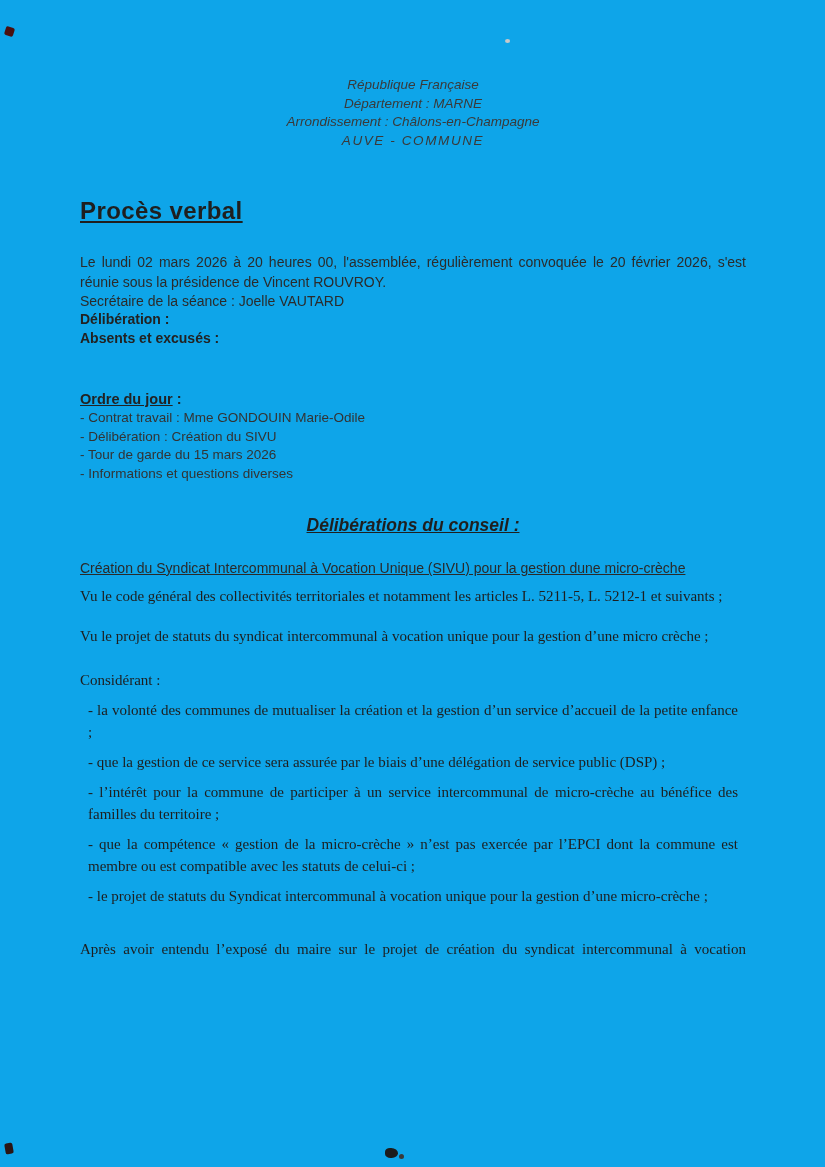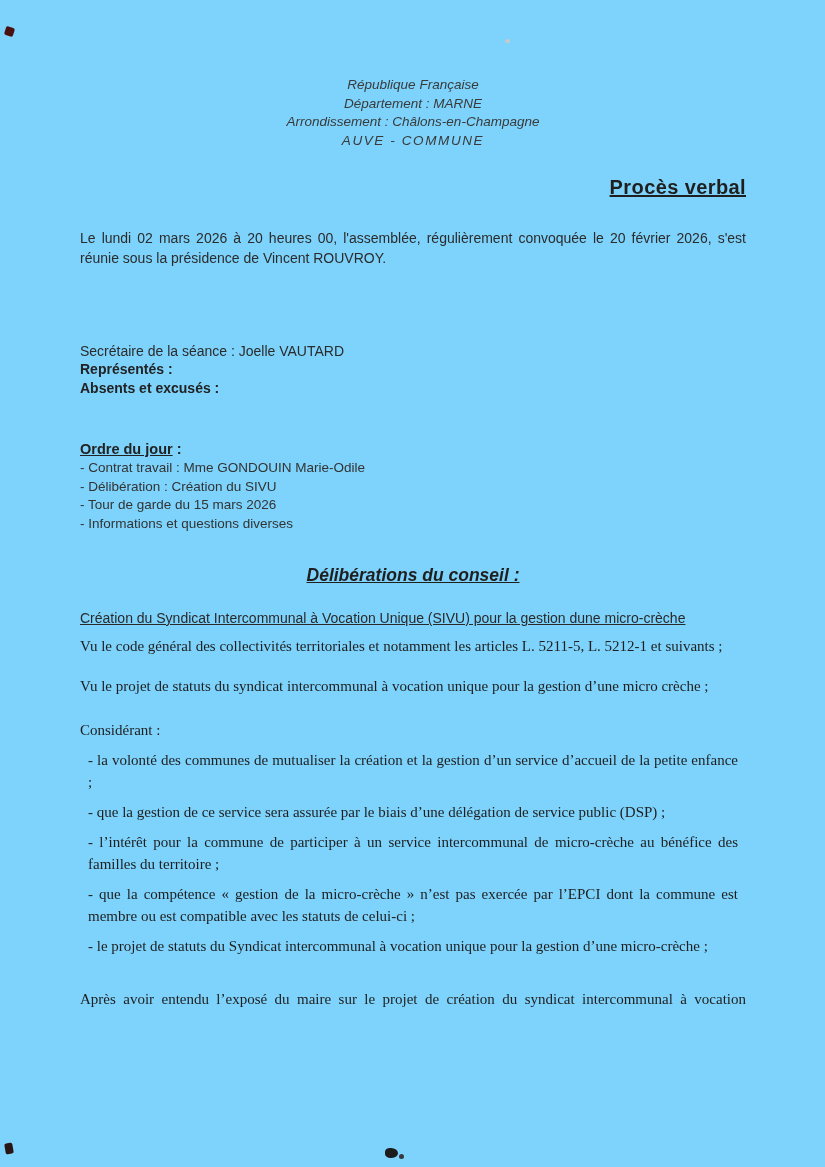--- a/index.html
+++ b/index.html
@@ -1,38 +1,38 @@
 <!DOCTYPE html>
 <html><head>
 <meta charset="utf-8">
 <style>
   * { margin:0; padding:0; box-sizing:border-box; }
   html,body { background:#e9e9e9; }
   .page {
     position:relative;
     width:825px; height:1167px;
     margin:0 auto;
-    background:#7dd3fc;
+    background:#0ea5e9;
     font-family:"Liberation Sans", sans-serif;
     color:#2b2b2b;
     overflow:hidden;
   }
   .content { padding:76px 79px 0 80px; }
 
   .doc-header { text-align:center; font-style:italic; font-size:13.5px; line-height:18.5px; color:#3a3a3a; }
   .doc-header .commune { letter-spacing:1.6px; }
 
   .u { text-decoration:underline; }
   .block { display:block; }
 
-  .title { text-align:right; margin-top:24px; font-size:20px; line-height:26px; font-weight:bold; letter-spacing:.4px; color:#1f1f1f; }
+  .title { text-align:left; margin-top:48px; font-size:24px; line-height:26px; font-weight:bold; letter-spacing:.4px; color:#1f1f1f; }
 
   .intro { margin-top:28px; font-size:14px; line-height:20px; text-align:justify; }
 
-  .secretary { margin-top:74px; font-size:14px; line-height:18px; }
+  .secretary { font-size:14px; line-height:18px; }
 
   .attendance { margin-top:17px; font-size:14px; line-height:18.5px; text-align:justify; }
   .attendance strong, .bold-line { font-weight:bold; color:#222; }
   .bold-line { font-size:14px; line-height:18.5px; }
 
   .agenda-title { margin-top:42px; font-size:14.5px; line-height:20px; font-weight:bold; color:#222; }
   .agenda { margin-top:0; font-size:13.5px; line-height:18.5px; color:#333; }
 
   .delib-title { text-align:center; margin-top:30px; font-size:17.5px; line-height:24px; font-weight:bold; font-style:italic; color:#1f1f1f; }
 
@@ -73,21 +73,21 @@
       <div class="commune">AUVE - COMMUNE</div>
     </header>
 
     <h1 class="title"><span class="u">Procès verbal</span></h1>
 
     <p class="intro">Le lundi 02 mars 2026 à 20 heures 00, l'assemblée, régulièrement convoquée le 20 février 2026, s'est réunie sous la présidence de Vincent ROUVROY.</p>
 
     <p class="secretary">Secrétaire de la séance : Joelle VAUTARD</p>
 
 
-    <p class="bold-line">Représentés :</p>
+    <p class="bold-line">Délibération :</p>
     <p class="bold-line">Absents et excusés :</p>
 
     <p class="agenda-title"><span class="u">Ordre du jour</span><span> :</span></p>
 
     <div class="agenda">
       <div class="agenda-item">- Contrat travail : Mme GONDOUIN Marie-Odile</div>
       <div class="agenda-item">- Délibération : Création du SIVU</div>
       <div class="agenda-item">- Tour de garde du 15 mars 2026</div>
       <div class="agenda-item">- Informations et questions diverses</div>
     </div>

